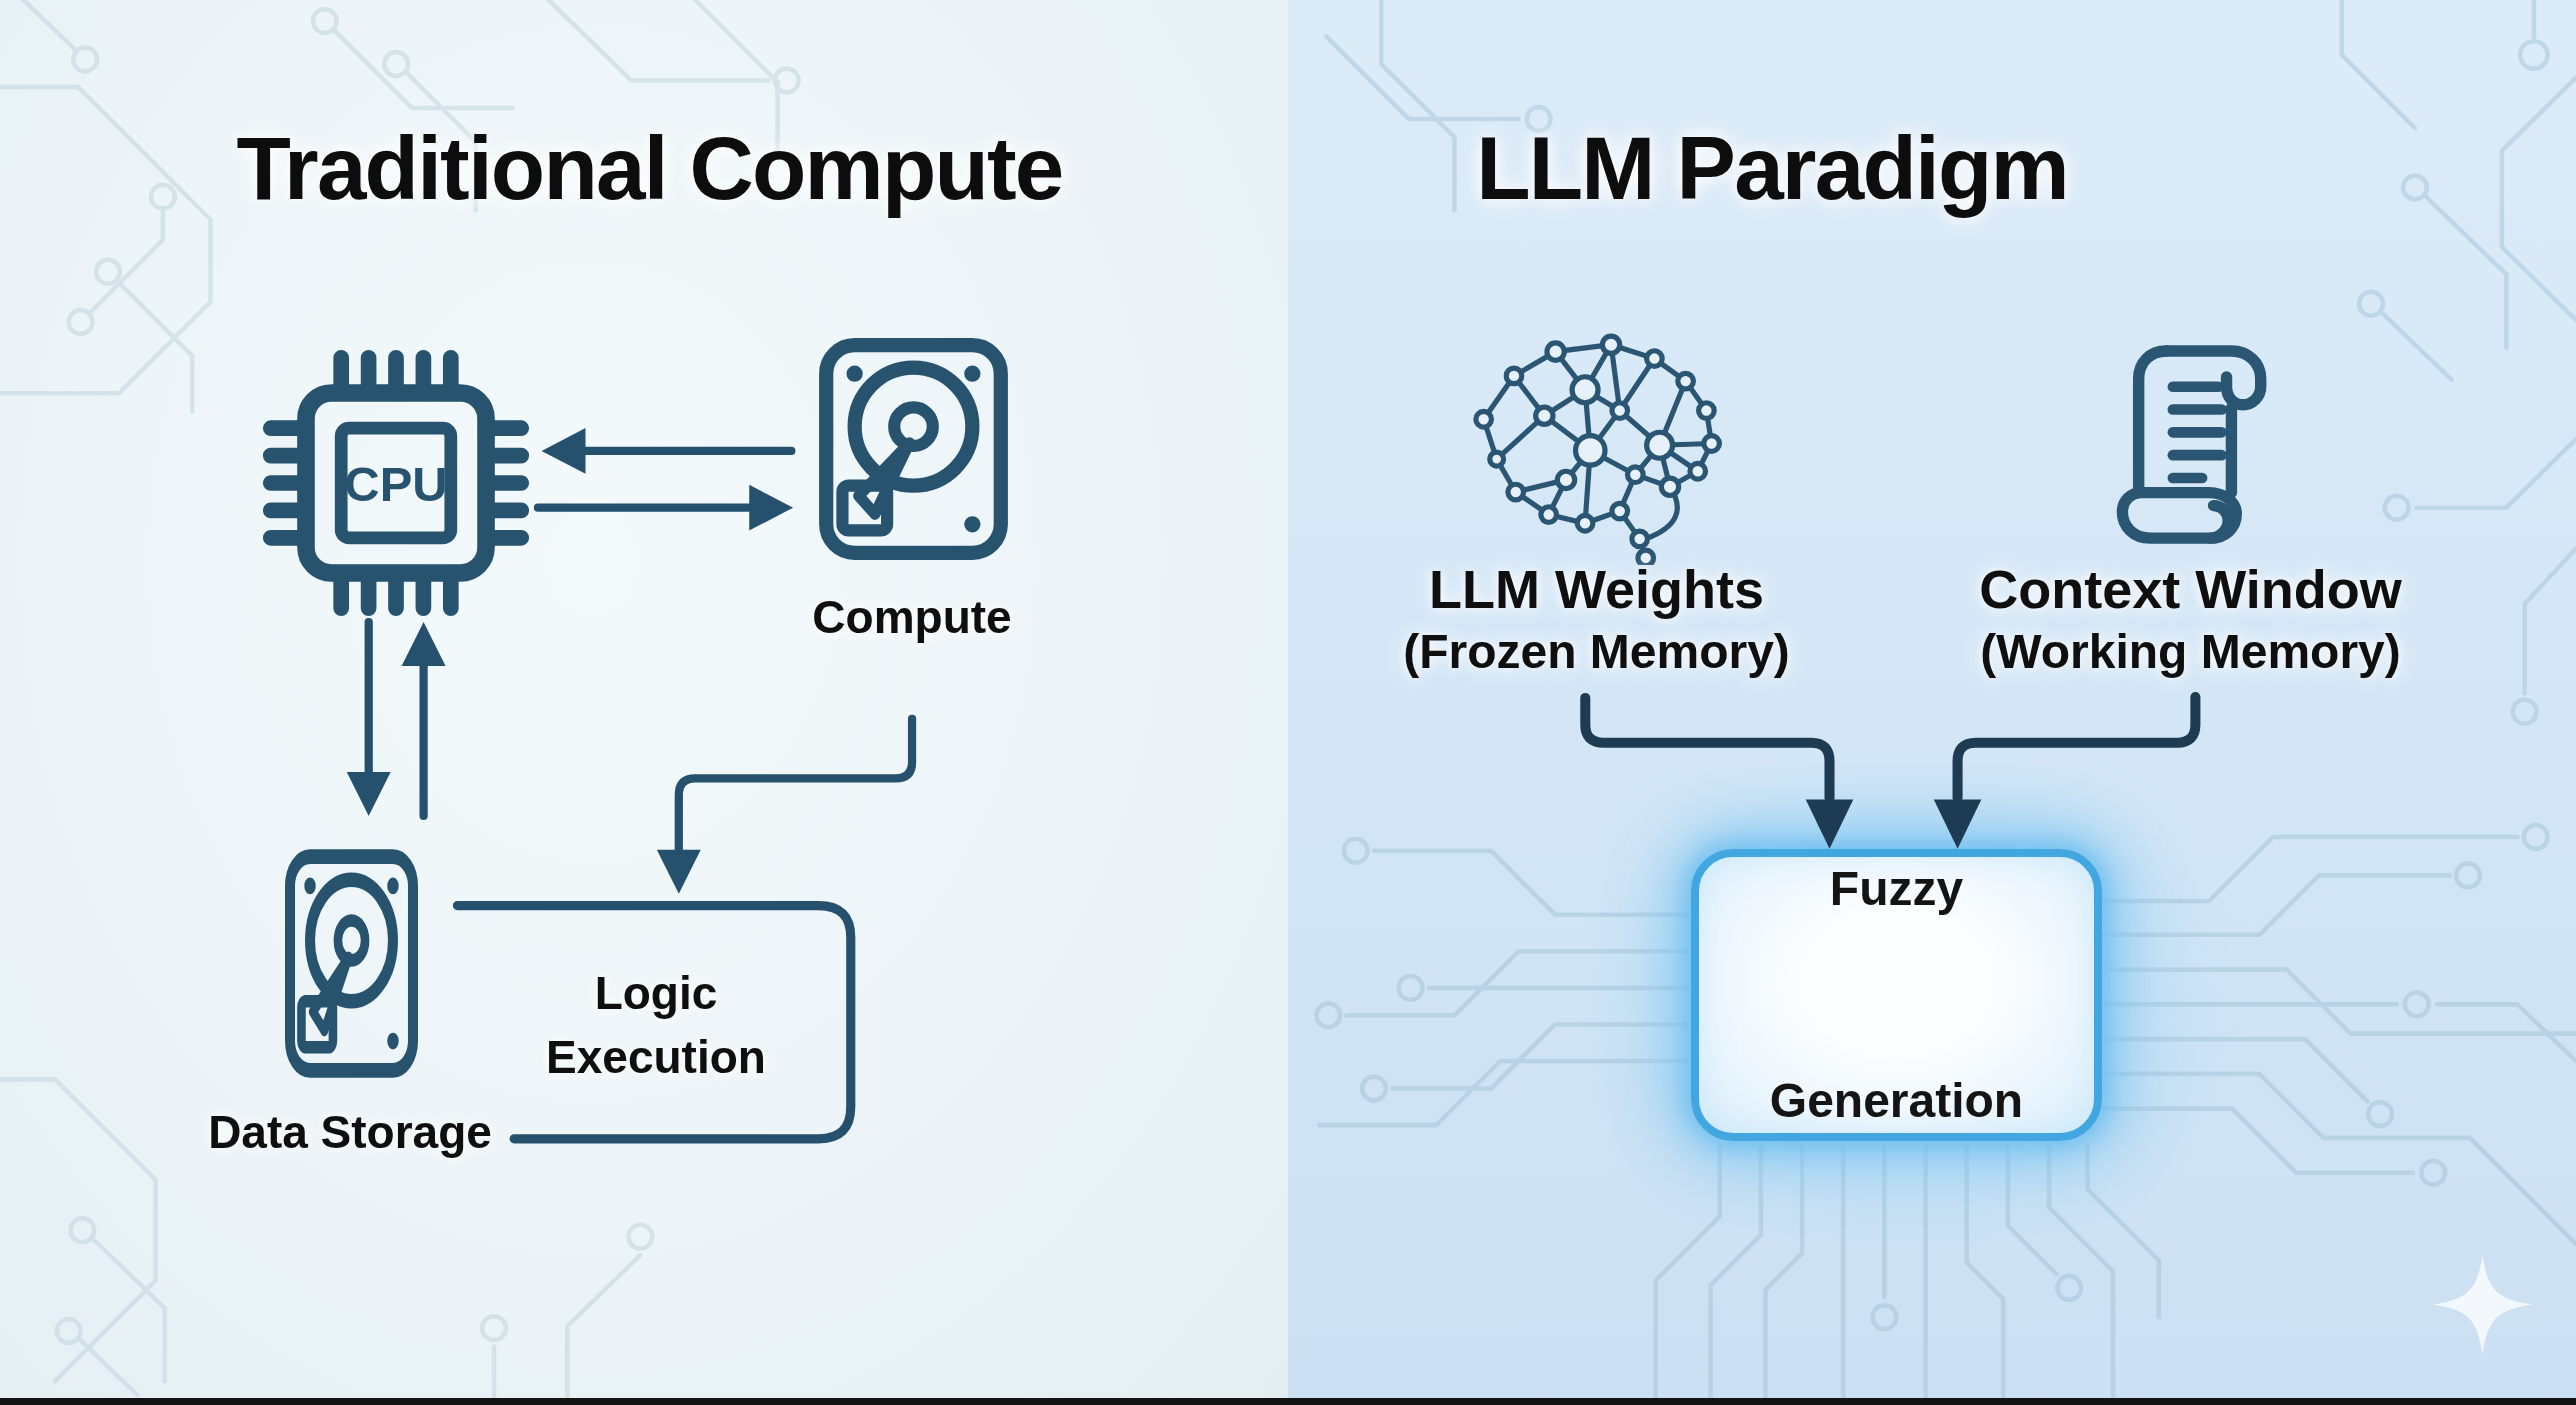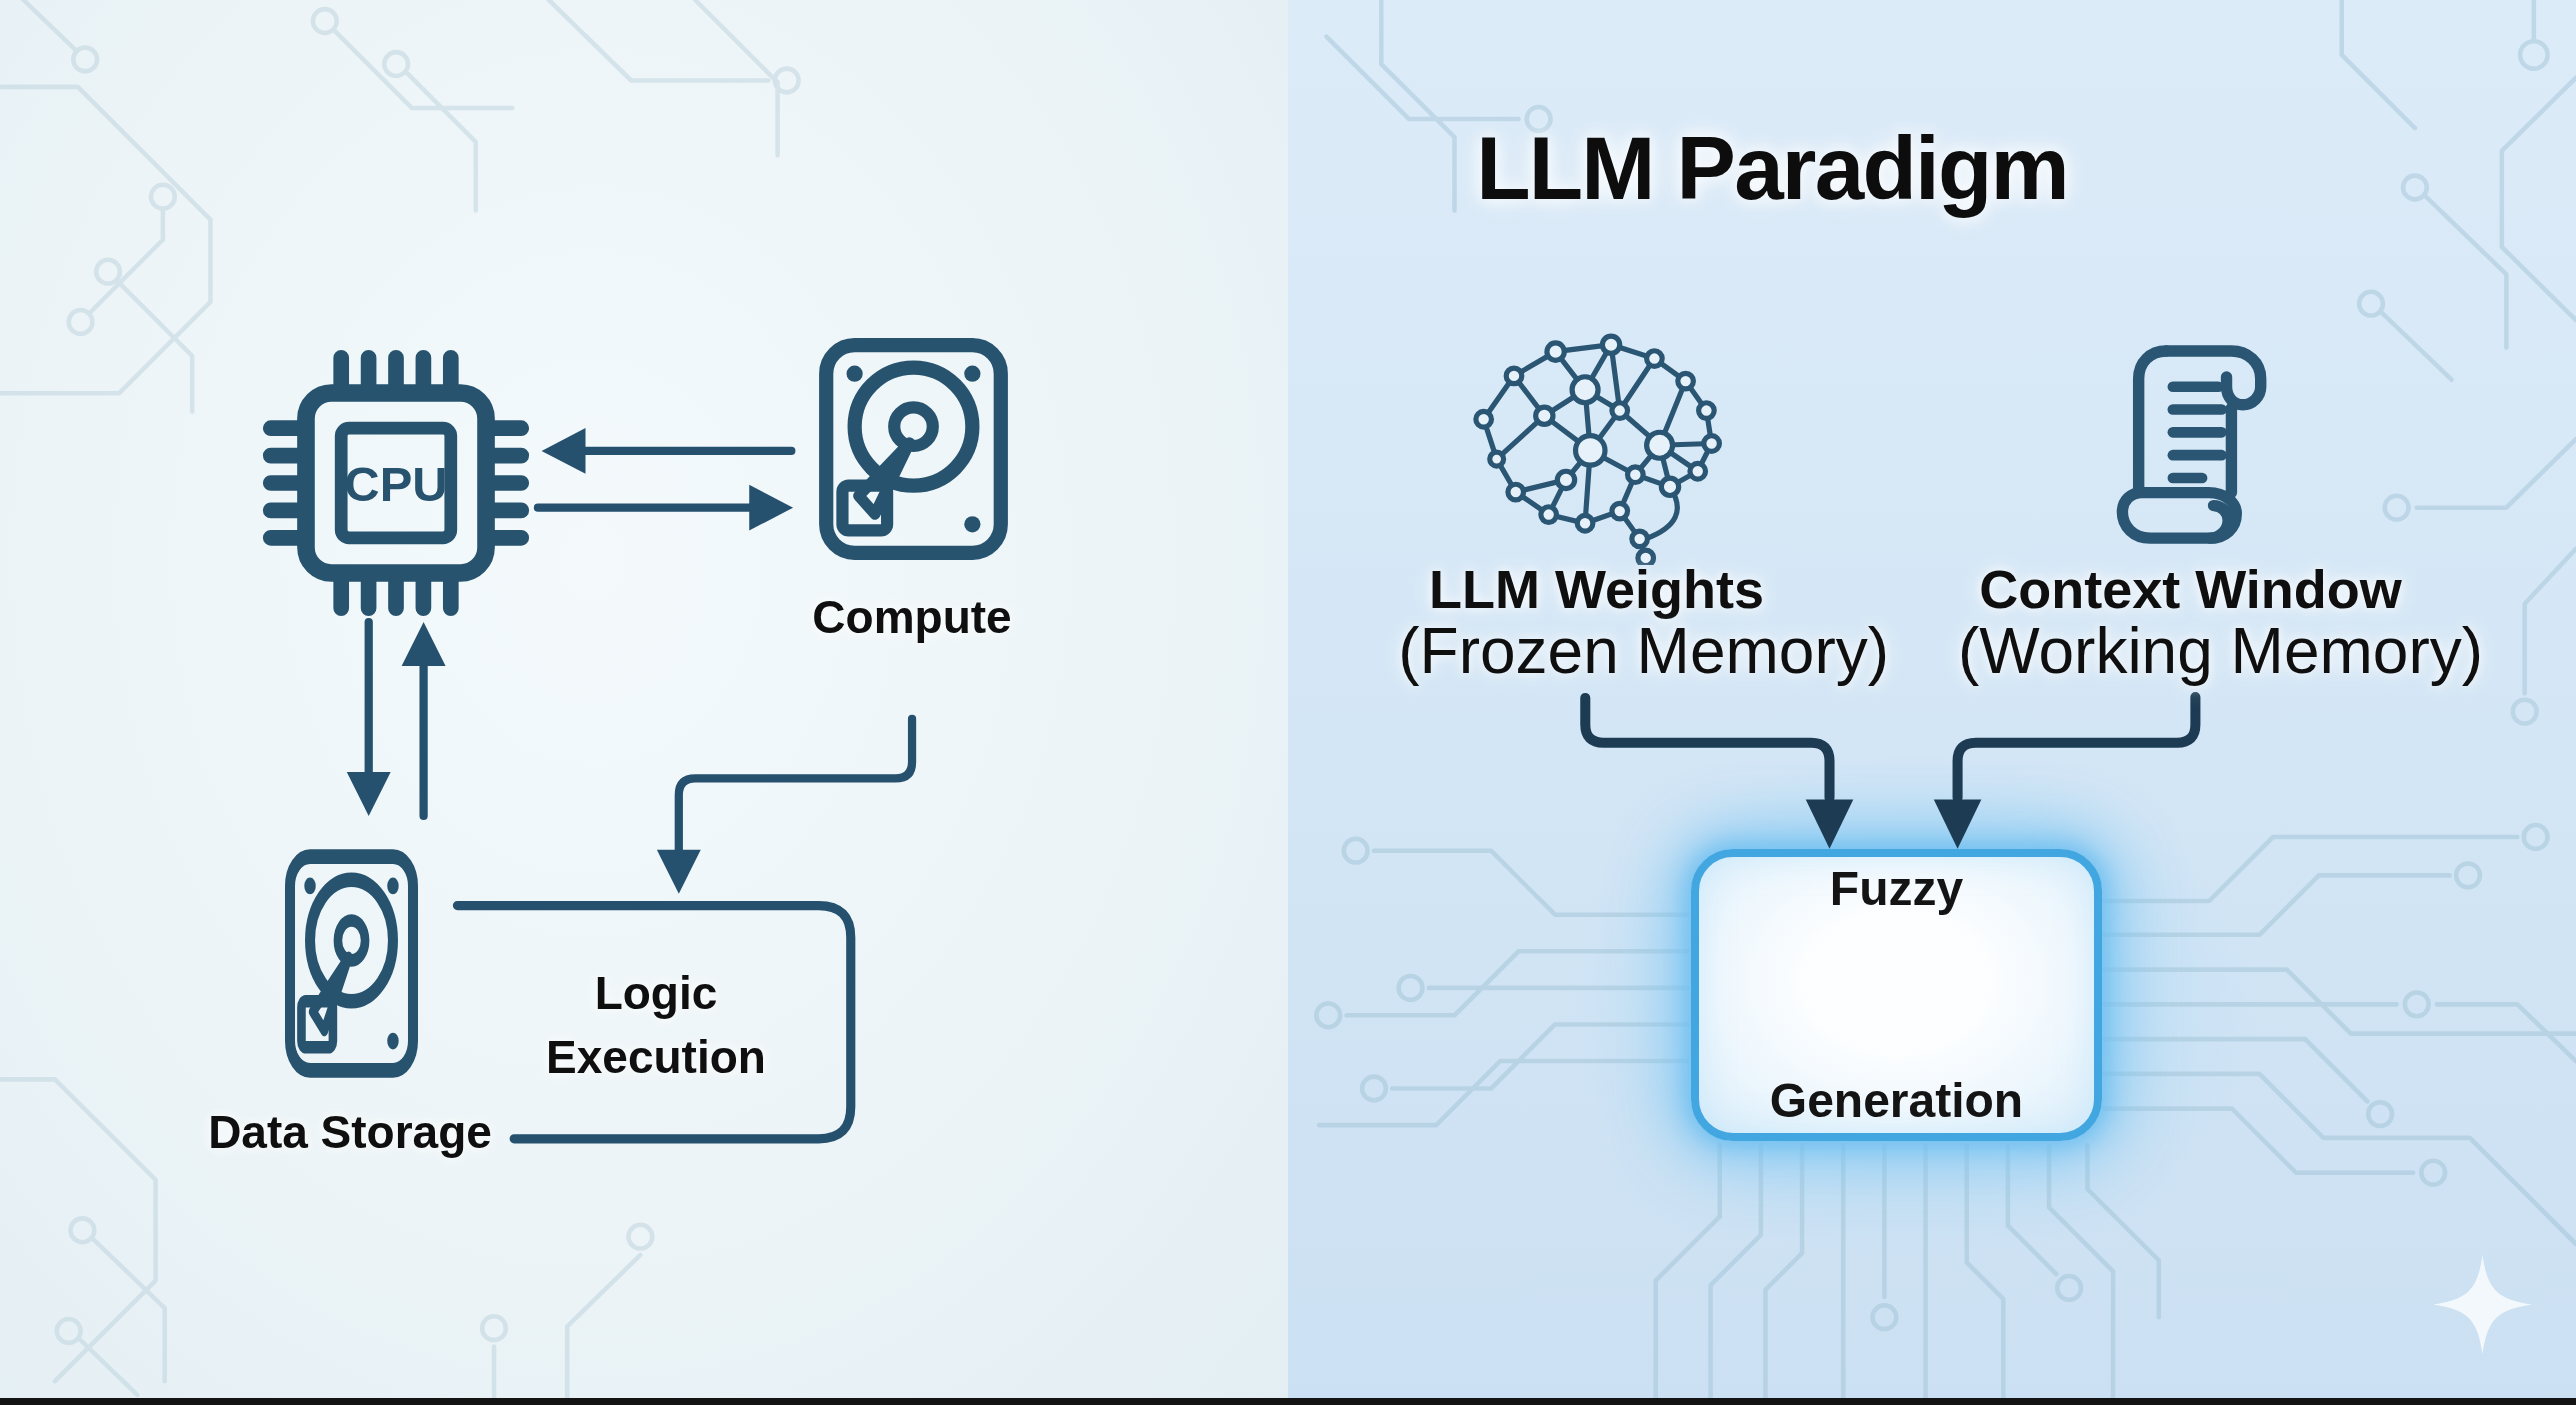--- a/index.html
+++ b/index.html
@@ -15,21 +15,21 @@
   .bg-right-glow{left:1555px;top:750px;width:714px;height:512px;border-radius:50%;
             background:radial-gradient(ellipse at center, rgba(180,222,248,.85) 0%, rgba(180,222,248,0) 70%);}
 
   
   .title{font-weight:bold;font-size:89px;color:#0d0d0d;text-align:center;letter-spacing:-1.8px;
          text-shadow:0 0 14.6px rgba(255,255,255,.95),0 0 27.4px rgba(255,255,255,.8);}
   .lbl{font-weight:bold;color:#0f0f0f;text-align:center;
        text-shadow:0 0 11px rgba(255,255,255,.9),0 0 22px rgba(255,255,255,.7);}
   .lbl-line{display:block;font-size:46px;line-height:64px;}
   .name-line{display:block;font-size:54px;line-height:66px;font-weight:bold;}
-  .sub-line{display:block;font-size:64px;line-height:59px;font-weight:normal;text-align:right;}
+  .sub-line{display:block;font-size:48px;line-height:59px;font-weight:bold;}
 
   
   .fuzzy-box{left:1691px;top:849px;width:411px;height:292px;border-radius:42px;
      border:8.2px solid #42a7e0;box-sizing:border-box;
      background:radial-gradient(ellipse at 50% 45%, #fdfeff 30%, #eef7fd 65%, #d9edfa 100%);
      box-shadow:0 0 64px 18.3px rgba(120,196,242,.85), 0 0 22px 3.7px rgba(90,180,235,.9),
                 inset 0 0 33px rgba(185,226,250,.55);
      display:flex;flex-direction:column;align-items:center;justify-content:space-between;}
   .fuzzy-line{display:block;font-size:48px;line-height:64px;font-weight:bold;color:#141414;text-align:center;}
 
@@ -271,20 +271,21 @@
         <path d="M38,61 H68"></path>
         <path d="M38,75 H68"></path>
         <path d="M38,89 H56"></path>
     </g>
   </svg>
 
   <svg class="abs" style="left:2433px;top:1255px;" width="99" height="99" viewBox="0 0 100 100">
     <path d="M50,0 C55,35 65,45 100,50 C65,55 55,65 50,100 C45,65 35,55 0,50 C35,45 45,35 50,0 Z" fill="#f7fbfe" opacity="0.9"></path>
   </svg>
 
+  <div class="abs title" style="left:55px;top:117px;width:1189px;">Traditional Compute</div>
 
   <div class="abs title" style="left:1287px;top:117px;width:970px;">LLM Paradigm</div>
 
   <div class="abs lbl" style="left:775px;top:585px;width:274px;">
     <span class="lbl-line">Compute</span>
   </div>
 
   <div class="abs lbl" style="left:471px;top:961px;width:370px;">
     <span class="lbl-line">Logic</span>
     <span class="lbl-line">Execution</span>

